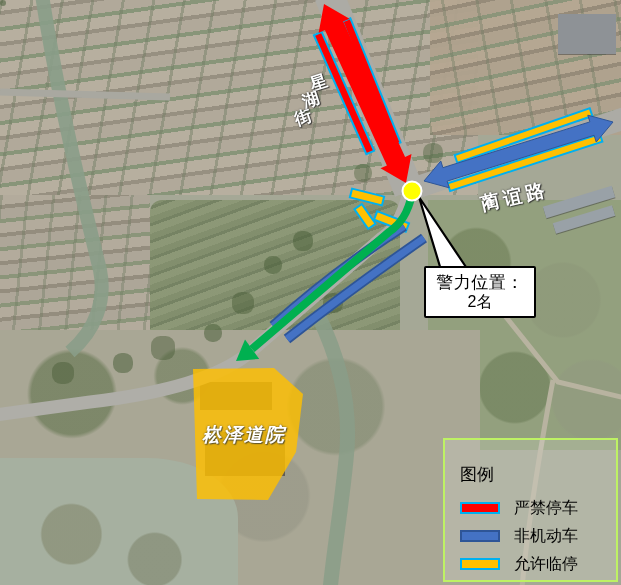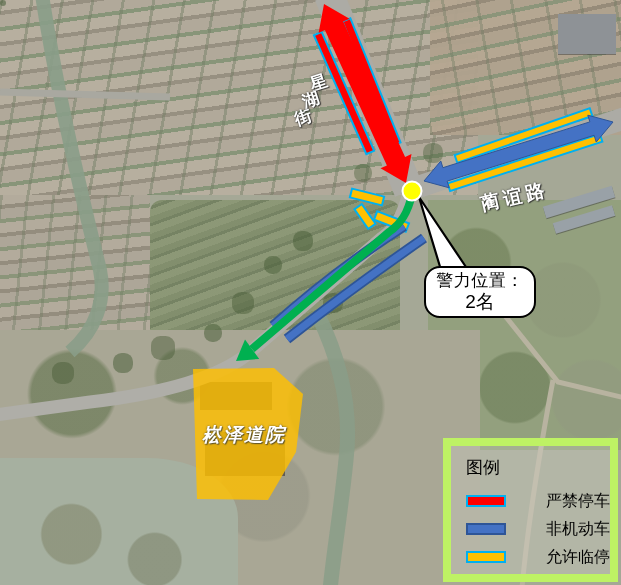--- a/index.html
+++ b/index.html
@@ -79,33 +79,33 @@
   svg.overlay{position:absolute;left:0;top:0;}
   
   .street-label{position:absolute;color:#fff;text-shadow:0 0 2px rgba(40,40,40,.9),1px 1px 1px rgba(40,40,40,.8);font-weight:bold;}
   .xinghu{left:314px;top:74px;font-size:17px;transform:rotate(24deg);transform-origin:top center;line-height:19px;}
   .xinghu span{display:block;transform:rotate(-42deg);}
   .yiroad{left:480px;top:184px;font-size:19px;letter-spacing:4px;transform:rotate(-13deg);}
   .temple-label{position:absolute;left:202px;top:422px;font-size:19px;letter-spacing:2px;color:#fff;
     text-shadow:0 0 2px rgba(60,60,50,.8),1px 1px 1px rgba(60,60,50,.7);font-weight:bold;font-style:italic;}
   .callout{
     position:absolute;left:424px;top:266px;width:112px;height:52px;
-    background:#fff;border:2.5px solid #000;border-radius:16px;
+    background:#fff;border:2.5px solid #000;border-radius:2px;
     display:flex;flex-direction:column;align-items:center;justify-content:center;
     color:#000;line-height:1.15;
   }
   .callout .l1{font-size:17px;letter-spacing:.5px;}
-  .callout .l2{font-size:19px;}
+  .callout .l2{font-size:16px;}
   .legend{
     position:absolute;left:443px;top:438px;width:175px;height:144px;
-    border:8px solid #bef264;background:rgba(255,255,255,.16);
-    padding:10px 0 0 15px;color:#000;
+    border:2px solid #bef264;background:rgba(255,255,255,.16);
+    padding:23px 0 0 15px;color:#000;
   }
   .legend-title{font-size:17px;margin-bottom:13px;}
-  .legend-row{display:flex;align-items:center;margin-bottom:10px;height:18px;justify-content:space-between;}
+  .legend-row{display:flex;align-items:center;margin-bottom:10px;height:18px;}
   .swatch{width:40px;height:12px;margin-right:14px;border:2px solid #00B0F0;}
   .sw-red{background:#FF0000;}
   .sw-gold{background:#FFC000;}
   .sw-blue{background:#4472C4;border-color:#2E5597;}
   .legend-row .lab{font-size:16px;}
 </style>
 </head>
 <body>
 
 <div class="stage">

